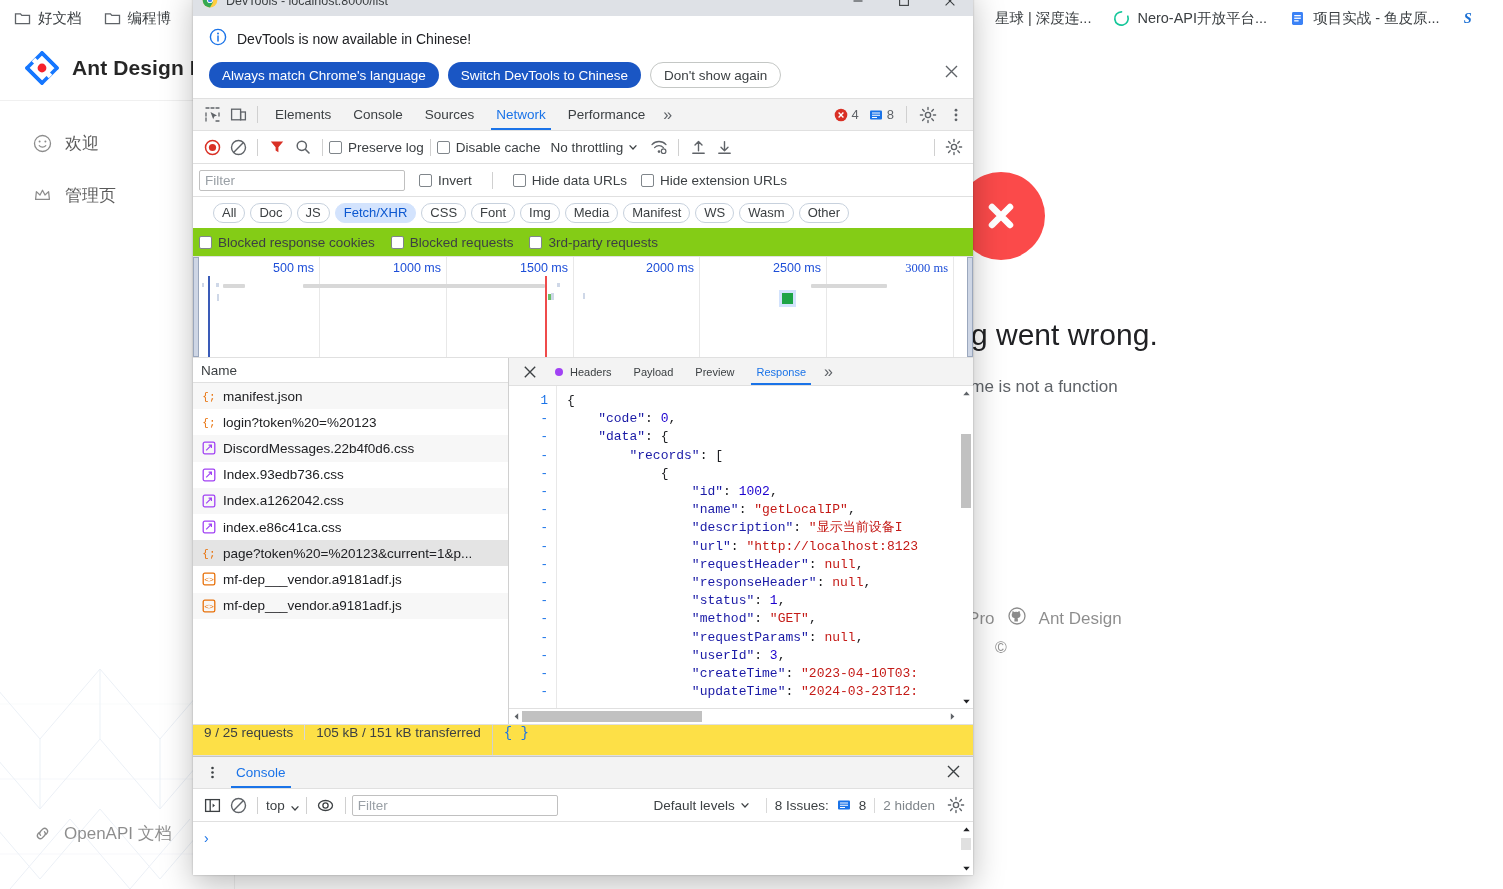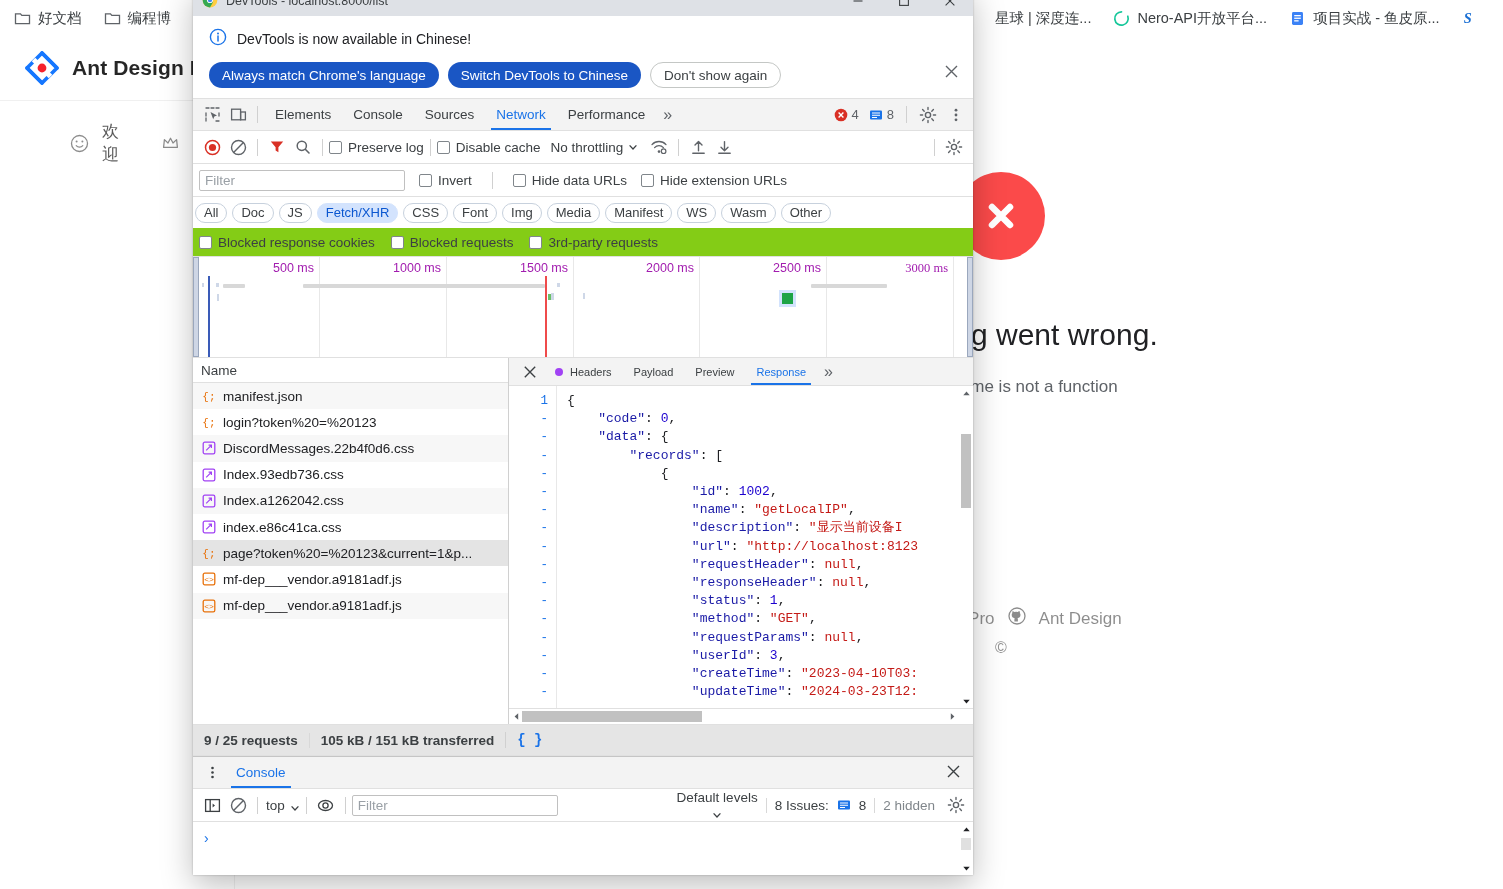--- a/index.html
+++ b/index.html
@@ -26,21 +26,21 @@
 
   .sider {
     width: 235px; flex: 0 0 235px; background: #ffffff;
     border-right: 1px solid #f0f0f0; position: relative;
     display: flex; flex-direction: column;
   }
   .logo-row { height: 64px; display: flex; align-items: center; gap: 12px; padding: 0 24px; }
   .logo-mark { width: 36px; height: 36px; flex: 0 0 36px; }
   .logo-text { font-size: 21px; font-weight: 700; color: #000000d9; white-space: nowrap; letter-spacing: .1px; }
   .sider-div { height: 1px; background: #f0f0f0; margin: 0 0 8px 0; }
-  .menu { display: flex; flex-direction: row; padding-top: 8px; padding-left: 37px; }
+  .menu { display: flex; flex-direction: column; padding-top: 8px; }
   .menu-item {
     height: 44px; display: flex; align-items: center; gap: 13px;
     padding: 0 0 0 24px; font-size: 17px; color: #000000a6; cursor: pointer;
     margin: 4px 8px; border-radius: 6px;
   }
   .menu-item.sel { background: #e6e9ed; color: #000000d9; }
   .menu-ico { width: 20px; height: 20px; flex: 0 0 20px; display: flex; align-items: center; justify-content: center; }
 
   .sider-bottom {
     position: absolute; left: 0; right: 0; bottom: 0; height: 230px;
@@ -140,21 +140,21 @@
     flex: 0 0 33px; display: flex; align-items: center; padding-left: 6px; gap: 14px;
     border-bottom: 1px solid #e0e0e0; background: #fff;
   }
   .filter-input {
     width: 206px; height: 21px; border: 1px solid #c0c0c0; border-radius: 2px;
     font-size: 13.5px; padding: 0 5px; color: #202124; background: #fff;
     font-family: "Liberation Sans", sans-serif; outline: none;
   }
   .filter-input::placeholder { color: #9aa0a6; }
 
-  .chips-row { flex: 0 0 31px; display: flex; align-items: center; padding-left: 2px; gap: 5px; background: #fff; }
+  .chips-row { flex: 0 0 31px; display: flex; align-items: center; padding-left: 20px; gap: 5px; background: #fff; }
   .chip {
     height: 20px; padding: 0 8px; border: 1px solid #c7d1dd; border-radius: 10px;
     font-size: 13px; color: #3c4043; display: flex; align-items: center; cursor: pointer;
     background: #fff; white-space: nowrap;
   }
   .chip.on { background: #d3e3fd; border-color: #d3e3fd; color: #0b57d0; }
 
   .blocked-row {
     flex: 0 0 29px; display: flex; align-items: center; padding-left: 6px; gap: 16px;
     border-bottom: 1px solid #e0e0e0; background: #84cc16;
@@ -163,21 +163,21 @@
   
   .overview {
     flex: 0 0 101px; background: #fff; position: relative;
     border-bottom: 1px solid #e0e0e0; overflow: hidden;
   }
   .ov-ruler { position: absolute; left: 0; right: 0; top: 0; height: 101px; }
   .ov-tick {
     position: absolute; top: 0; bottom: 0; width: 1px; background: #e8e8e8;
   }
   .ov-lbl {
-    position: absolute; top: 4px; font-size: 12.5px; color: #a21caf;
+    position: absolute; top: 4px; font-size: 12.5px; color: #1d4ed8;
     transform: translateX(-100%); padding-right: 5px; white-space: nowrap;
   }
   .ov-handle {
     position: absolute; top: 0; bottom: 0; width: 6px; background: #ced6e5;
     border: 1px solid #9aa7bd; box-sizing: border-box;
   }
   .ov-bar { position: absolute; height: 4px; background: #d8d8d8; border-radius: 1px; }
   .ov-blue { position: absolute; width: 2px; top: 19px; bottom: 0; background: #3a5bb8; }
   .ov-red { position: absolute; width: 1.6px; top: 19px; bottom: 0; background: #ef4b4b; }
   .ov-green-sq { position: absolute; width: 11px; height: 11px; background: #1ea446; }
@@ -234,22 +234,22 @@
   .vthumb { position: absolute; left: 2px; width: 10px; background: #c1c1c1; border-radius: 0; }
   .arrow-up, .arrow-dn { position: absolute; left: 0; width: 14px; height: 14px; display: flex; align-items: center; justify-content: center; }
 
   .hscroll {
     flex: 0 0 16px; border-top: 1px solid #e0e0e0; background: #fff;
     display: flex; align-items: center; position: relative;
   }
   .hthumb { position: absolute; height: 11px; background: #c1c1c1; top: 2px; }
 
   .status-bar {
-    flex: 0 0 31px; display: flex; align-items: center; background: #e5e5e5;
-    border-bottom: 1px solid #e0e0e0; font-size: 13.5px; color: #3c4043; font-weight: bold;
+    flex: 0 0 31px; display: flex; background: #fde047;
+    border-bottom: 1px solid #e0e0e0; font-size: 13.5px; color: #3c4043;
   }
   .sb-seg { padding: 0 11px; white-space: nowrap; }
   .sb-div { width: 1px; height: 15px; background: #d8d8d8; }
 
   
   .drawer { flex: 0 0 119px; display: flex; flex-direction: column; background: #fff; border-top: 1px solid #c5c5c5; }
   .drawer-tabs {
     flex: 0 0 31px; display: flex; align-items: center; padding-left: 6px;
     background: #f3f3f3; border-bottom: 1px solid #e0e0e0; position: relative;
   }
@@ -349,20 +349,43 @@
             </span>
             <span>欢迎</span>
           </div>
           <div class="menu-item">
             <span class="menu-ico">
               <svg width="19" height="19" viewBox="0 0 19 19">
                   <path d="M2.6 13.4 L3.4 5.6 L7 9 L9.5 4.2 L12 9 L15.6 5.6 L16.4 13.4 Z" fill="none" stroke="#8c8c8c" stroke-width="1.25" stroke-linejoin="round"></path>
                 </svg>
             </span>
             <span>管理页</span>
+          </div>
+        </div>
+        <div class="sider-bottom">
+          <svg class="tri-bg" width="235" height="230" viewBox="0 0 235 230">
+            <g stroke="#dbe4ef" stroke-width="1" fill="none">
+              <path d="M-20 10 L40 80 L100 10 L160 80 L220 10"></path>
+              <path d="M-20 80 L40 150 L100 80 L160 150 L220 80"></path>
+              <path d="M-20 150 L40 220 L100 150 L160 220 L220 150"></path>
+              <path d="M-20 10 L-20 80 M40 80 L40 150 M100 10 L100 80 M160 80 L160 150 M220 10 L220 80"></path>
+              <path d="M10 230 L70 160 L130 230 L190 160"></path>
+              <path d="M-20 120 L235 120" opacity=".5"></path>
+              <path d="M-20 45 L235 45" opacity=".35"></path>
+              <path d="M-20 195 L235 195" opacity=".4"></path>
+            </g>
+          </svg>
+          <div class="openapi-link">
+            <span class="menu-ico">
+              <svg width="19" height="19" viewBox="0 0 19 19">
+                  <path d="M7.6 11.4a3 3 0 0 1 0-4.2l2.2-2.2a3 3 0 0 1 4.2 4.2l-1 1" fill="none" stroke="#8c8c8c" stroke-width="1.3" stroke-linecap="round"></path>
+                  <path d="M11.4 7.6a3 3 0 0 1 0 4.2l-2.2 2.2a3 3 0 0 1-4.2-4.2l1-1" fill="none" stroke="#8c8c8c" stroke-width="1.3" stroke-linecap="round"></path>
+                </svg>
+            </span>
+            <span>OpenAPI 文档</span>
           </div>
         </div>
       </div>
 
       <div class="content-area">
         <div class="err-block">
           <div class="err-circle">
             <svg width="42" height="42" viewBox="0 0 42 42">
                 <path d="M12 12 L30 30 M30 12 L12 30" stroke="#ffffff" stroke-width="6.5" stroke-linecap="round"></path>
               </svg>
@@ -849,21 +872,21 @@
         <div class="dt-vdiv"></div>
         <div class="dt-iconbtn">
           <svg width="17" height="17" viewBox="0 0 17 17">
               <ellipse cx="8.5" cy="8.5" rx="7" ry="5" fill="none" stroke="#3c4043" stroke-width="1.3"></ellipse>
               <circle cx="8.5" cy="8.5" r="2.6" fill="none" stroke="#3c4043" stroke-width="1.3"></circle>
             </svg>
         </div>
         <div class="dt-vdiv"></div>
         <input class="console-filter" placeholder="Filter" style="">
         <div class="ctb-right">
-          <div class="throttle" style="margin:0;flex-direction:column;">
+          <div class="throttle" style="margin:8px;">
             <span>Default levels</span>
             <svg width="10" height="10" viewBox="0 0 10 10">
                 <path d="M1.6 3.4 L5 7 L8.4 3.4" fill="none" stroke="#3c4043" stroke-width="1.3"></path>
               </svg>
           </div>
           <span class="sb-div"></span>
           <span>8 Issues:</span>
           <svg width="14" height="14" viewBox="0 0 14 14">
               <rect x="1" y="2.4" width="12" height="9.2" rx="1" fill="#1a73e8"></rect>
               <path d="M3 5h8M3 7.3h8M3 9.5h5" stroke="#fff" stroke-width="1.1"></path>

